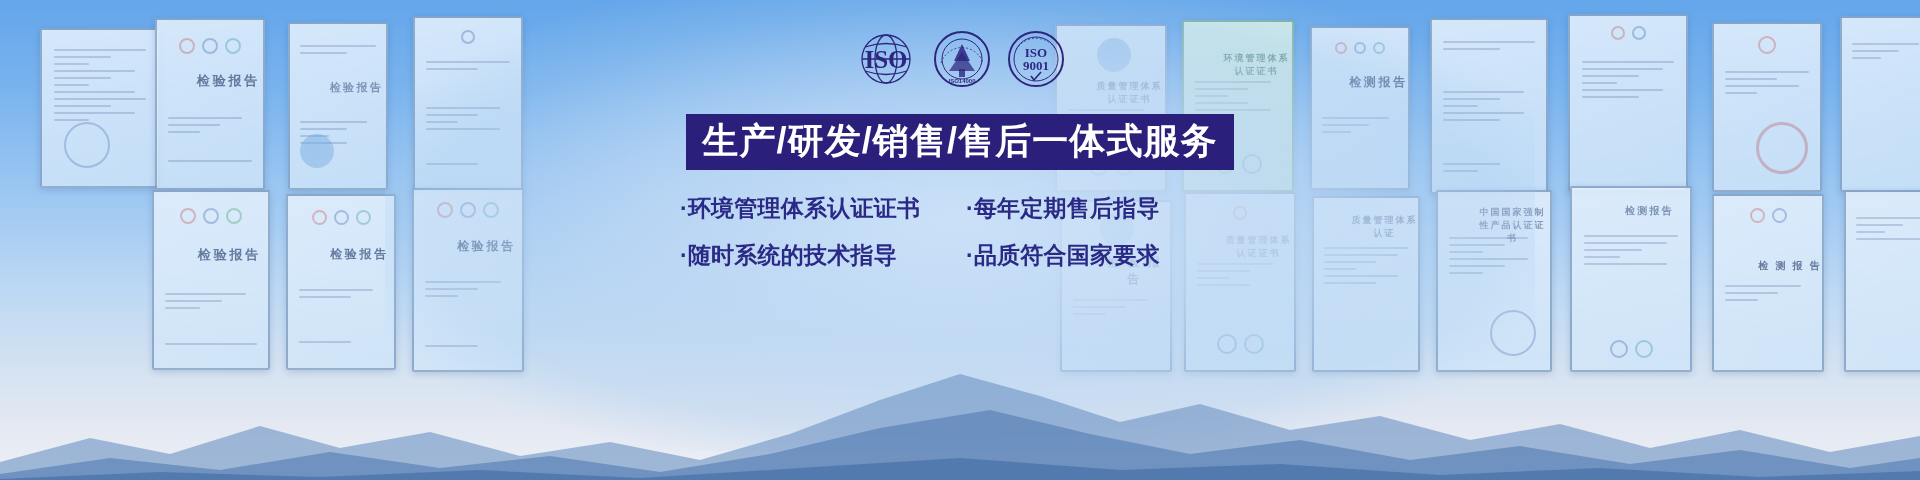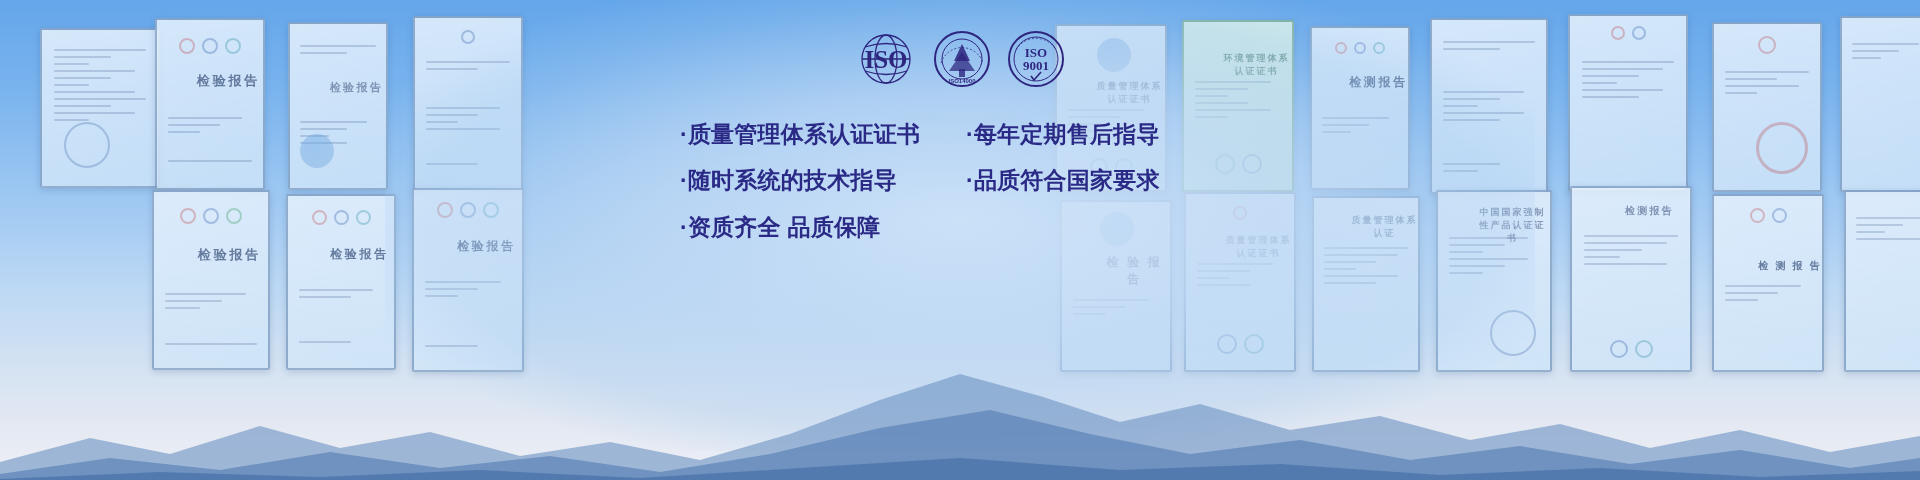--- a/index.html
+++ b/index.html
@@ -517,23 +517,23 @@
       <text x="29" y="27" text-anchor="middle" font-family="'Liberation Serif','DejaVu Serif',serif" font-size="13" font-weight="700" fill="#2a1f7a">ISO</text>
       <text x="29" y="40" text-anchor="middle" font-family="'Liberation Serif','DejaVu Serif',serif" font-size="13" font-weight="700" fill="#2a1f7a">9001</text>
       <path d="M9,20 A23,23 0 0 1 49,20" fill="none" stroke="#2a1f7a" stroke-width="0.7" stroke-dasharray="2 2"></path>
       <path d="M24,46 l3,4 l7,-8" fill="none" stroke="#2a1f7a" stroke-width="1.6"></path>
     </svg>
   </div>
 
   <div class="content">
 
 
+    <div class="sub-bar">生产/研发/销售/售后一体式服务</div>
 
     <div class="features">
-      <div class="feat">·质量管理体系认证证书</div>
+      <div class="feat">·环境管理体系认证证书</div>
       <div class="feat">·每年定期售后指导</div>
       <div class="feat">·随时系统的技术指导</div>
       <div class="feat">·品质符合国家要求</div>
-      <div class="feat">·资质齐全 品质保障</div>
     </div>
   </div>
 
 </div>
 
 </body></html>

